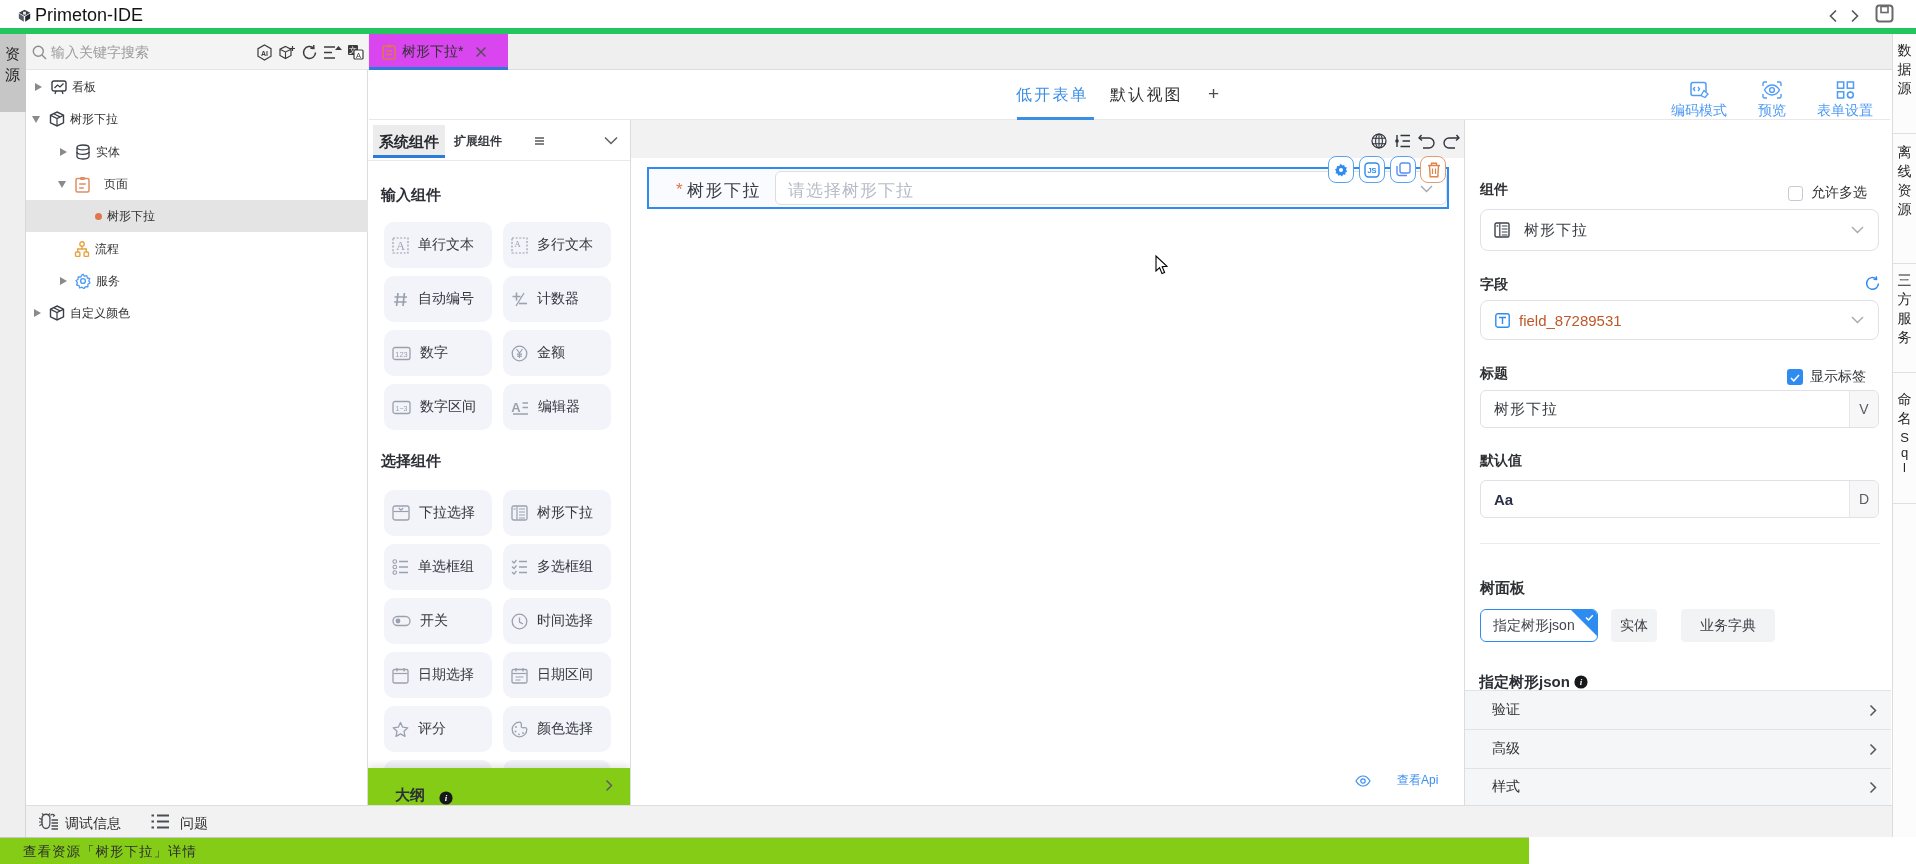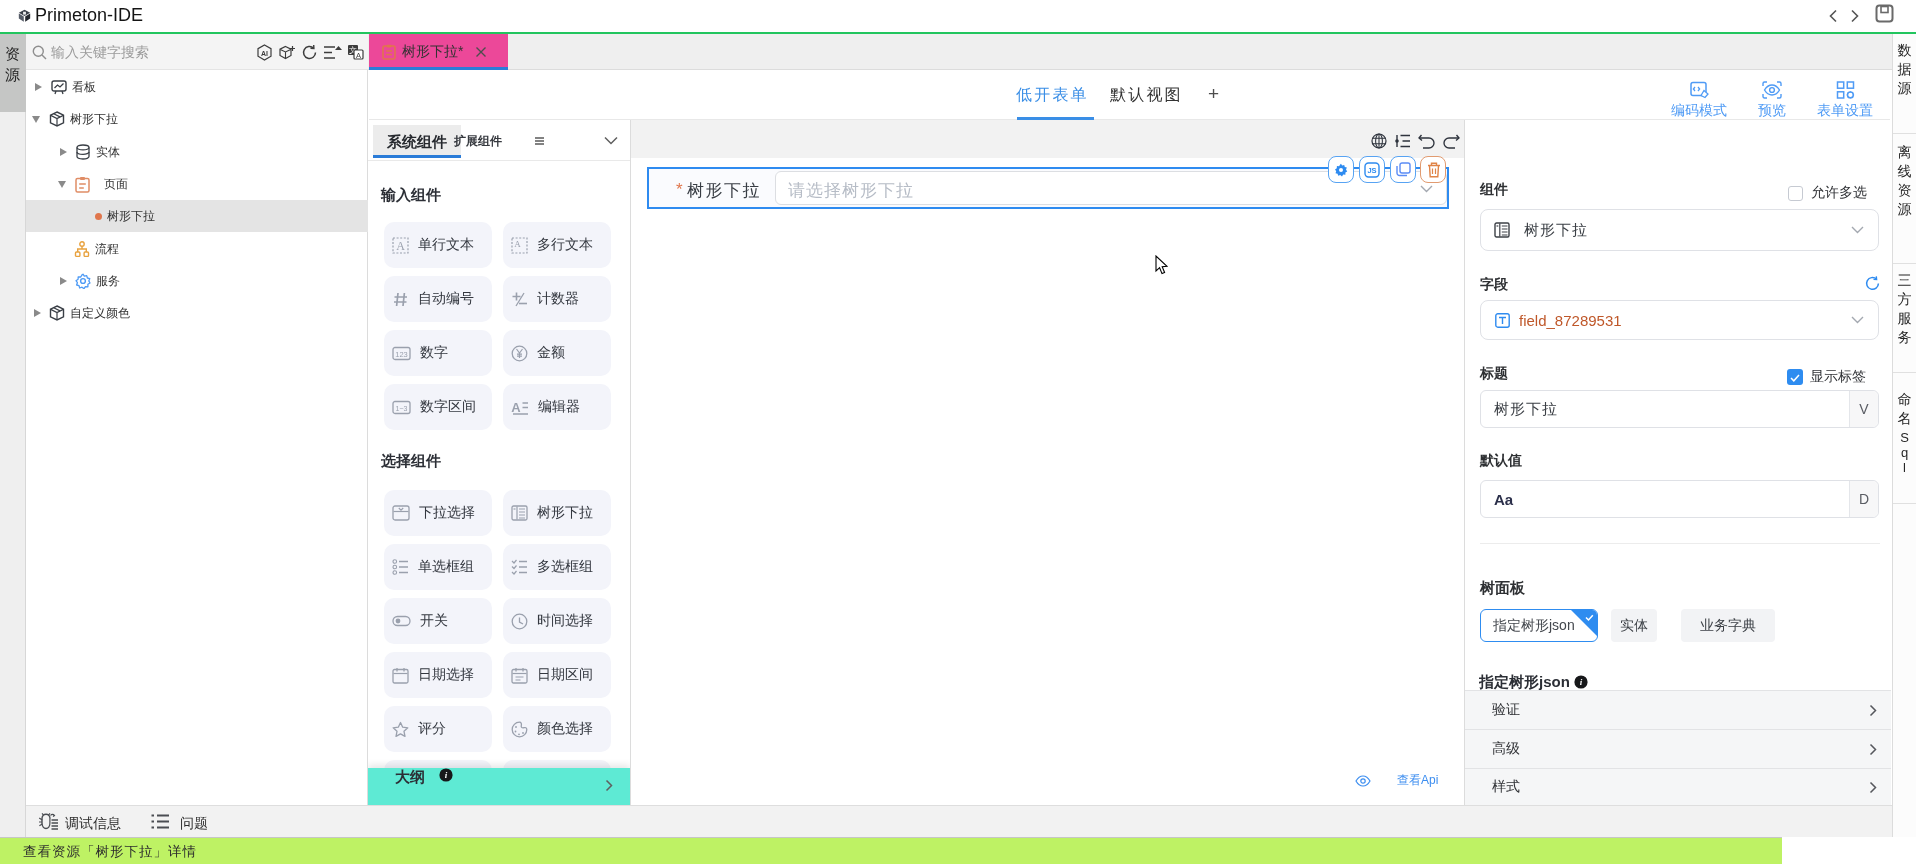--- a/index.html
+++ b/index.html
@@ -1,77 +1,77 @@
 <!DOCTYPE html>
 <html><head>
 <meta charset="utf-8">
 <style>
 *{margin:0;padding:0;box-sizing:border-box}
 html,body{width:1916px;height:864px;font-family:"Liberation Sans",sans-serif;color:#333;background:#fff;overflow:hidden}
 body{position:relative;font-size:14px}
 .abs{position:absolute}
 svg{display:block}
 
-#hdr{left:0;top:0;width:1916px;height:34px;background:#fff;border-bottom:2px solid #22c55e}
+#hdr{left:0;top:0;width:1916px;height:34px;background:#fff;border-bottom:6px solid #22c55e}
 #hdr .title{position:absolute;left:35px;top:5px;font-size:18px;font-weight:500;color:#141414}
 
 #actbar{left:0;top:34px;width:26px;height:803px;background:#efefef;border-right:1px solid #d7d7d7}
 #actbar .active{position:absolute;left:0;top:0;width:26px;height:78px;background:#c5c6c5}
 .vtext{position:absolute;width:100%;text-align:center;font-size:15px;color:#1f1f1f;line-height:21px}
 
 #search{left:26px;top:34px;width:342px;height:36px;background:#f4f4f4;border-bottom:1px solid #e4e4e4}
 #search .ph{position:absolute;left:25px;top:10px;font-size:14px;color:#9b9b9b}
 
 #tabbar{left:368px;top:34px;width:1524px;height:36px;background:#efefef;border-bottom:1px solid #dcdcdc}
-#tab1{position:absolute;left:1px;top:0;width:139px;height:36px;background:#ec4899;border-bottom:3px solid #2b7cd8}
+#tab1{position:absolute;left:1px;top:0;width:139px;height:36px;background:#d946ef;border-bottom:3px solid #2b7cd8}
 #tab1 .t{position:absolute;left:33px;top:9px;font-size:14px;color:#333}
 
 #tree{left:26px;top:70px;width:342px;height:735px;background:#fff;border-right:1px solid #dcdcdc}
 .trow{position:absolute;left:0;width:342px;height:32px;display:flex;align-items:center}
 .trow .lbl{font-size:12px;color:#333}
 .sel{background:#e4e4e4}
 .caret{width:0;height:0;border-left:7px solid #8a8a8a;border-top:4.5px solid transparent;border-bottom:4.5px solid transparent}
 .caretd{width:0;height:0;border-top:7px solid #8a8a8a;border-left:4.5px solid transparent;border-right:4.5px solid transparent}
 
 #fhdr{left:369px;top:70px;width:1521px;height:50px;background:#fff;border-bottom:1px solid #e8e8e8}
 #fhdr .vt{position:absolute;top:15px;font-size:16px;color:#333}
 #fhdr .vt.on{color:#3a8ee6}
 #fhdr .underline{position:absolute;left:648px;top:47px;width:77px;height:3px;background:#3a8ee6}
 .hico{position:absolute;top:11px;text-align:center;color:#4f9bf5;font-size:14px}
 .hico .cap{margin-top:3px;white-space:nowrap}
 .hico svg{margin:0 auto}
 
 #palette{left:368px;top:120px;width:263px;height:685px;background:#fff;border-right:1px solid #dcdcdc;overflow:hidden}
-#palette .ptab{position:absolute;left:5px;top:5px;width:88px;height:33px;background:#ececec;border-bottom:3px solid #2b7cd8;font-size:15px;font-weight:700;color:#26292e;text-align:center;line-height:33px}
+#palette .ptab{position:absolute;left:5px;top:5px;width:72px;height:33px;background:#ececec;border-bottom:3px solid #2b7cd8;font-size:15px;font-weight:700;color:#26292e;text-align:center;line-height:33px}
 #palette .ptab2{position:absolute;left:86px;top:5px;font-size:12px;font-weight:700;color:#36393f;line-height:33px}
 .sectlbl{position:absolute;font-size:15px;font-weight:700;color:#2c2f36}
 .pbtn{position:absolute;width:108px;height:46px;background:#f3f4fa;border-radius:10px;display:flex;align-items:center}
 .pbtn svg{margin-left:8px}
 .pbtn .bl{margin-left:9px;font-size:14px;color:#33373f}
-#outline{position:absolute;left:0;top:648px;width:262px;height:37px;background:#5eead4;box-shadow:0 -3px 7px rgba(0,0,0,.10);display:flex;align-items:flex-start}
+#outline{position:absolute;left:0;top:648px;width:262px;height:37px;background:#84cc16;box-shadow:0 -3px 7px rgba(0,0,0,.10);display:flex;align-items:flex-end}
 
 #canvas{left:631px;top:120px;width:833px;height:685px;background:#f2f2f2}
 #cbody{position:absolute;left:0;top:38px;width:833px;height:647px;background:#fff}
 
 #rpanel{left:1464px;top:120px;width:426px;height:685px;background:#fff;border-left:1px solid #dcdcdc}
 #rphdr{position:absolute;left:0;top:0;width:426px;height:41px;background:#f1f1f1}
 .rlbl{position:absolute;font-size:14px;font-weight:700;color:#2e3033}
 .rsel{position:absolute;left:15px;width:399px;border:1px solid #dfe1e6;border-radius:8px;background:#fff;display:flex;align-items:center}
 .rinp{position:absolute;left:15px;width:399px;border:1px solid #dfe1e6;border-radius:6px;background:#fff;display:flex;align-items:center}
 .sfx{position:absolute;right:0;top:0;bottom:0;width:29px;background:#f7f7f8;border-left:1px solid #e4e6ea;border-radius:0 6px 6px 0;display:flex;align-items:center;justify-content:center;color:#595c63;font-size:14px}
 .chk{width:15px;height:15px;border:1px solid #c6cad2;border-radius:3px;background:#fff}
 .rrow{position:absolute;left:0;width:426px;height:38px;background:#f5f6f7;border-top:1px solid #e2e3e5;display:flex;align-items:center}
 .rrow .t{margin-left:27px;font-size:14px;color:#303236}
 
 #rstrip{left:1892px;top:34px;width:24px;height:803px;background:#fcfcfc;border-left:1px solid #dcdcdc}
 #rstrip .vtext{font-size:14px;line-height:19px;color:#262626}
 .rsb{position:absolute;left:0;width:24px;height:1px;background:#e0e0e0}
 
 #btoolbar{left:26px;top:805px;width:1866px;height:32px;background:#f2f2f2;border-top:1px solid #dedede}
-#statusbar{left:0;top:837px;width:1782px;height:27px;background:#bef264;border-top:1px solid #c6c6c6}
+#statusbar{left:0;top:837px;width:1529px;height:27px;background:#84cc16;border-top:1px solid #c6c6c6}
 #statusbar .t{position:absolute;left:23px;top:5px;font-size:13.5px;color:#2d2d2d;letter-spacing:1px}
 </style>
 </head>
 <body>
 <div class="abs" id="hdr">
   <svg style="position:absolute;left:16px;top:6px" width="17" height="20" viewBox="0 0 24 24">
     <polygon points="12,3 20,7.5 12,12 4,7.5" fill="#3a3f4a"></polygon>
     <polygon points="4,8.5 11,12.6 11,20 4,15.5" fill="#565c68"></polygon>
     <polygon points="20,8.5 13,12.6 13,20 20,15.5" fill="#23262e"></polygon>
     <rect x="10" y="6" width="4" height="4" fill="#fff" opacity=".9"></rect>

